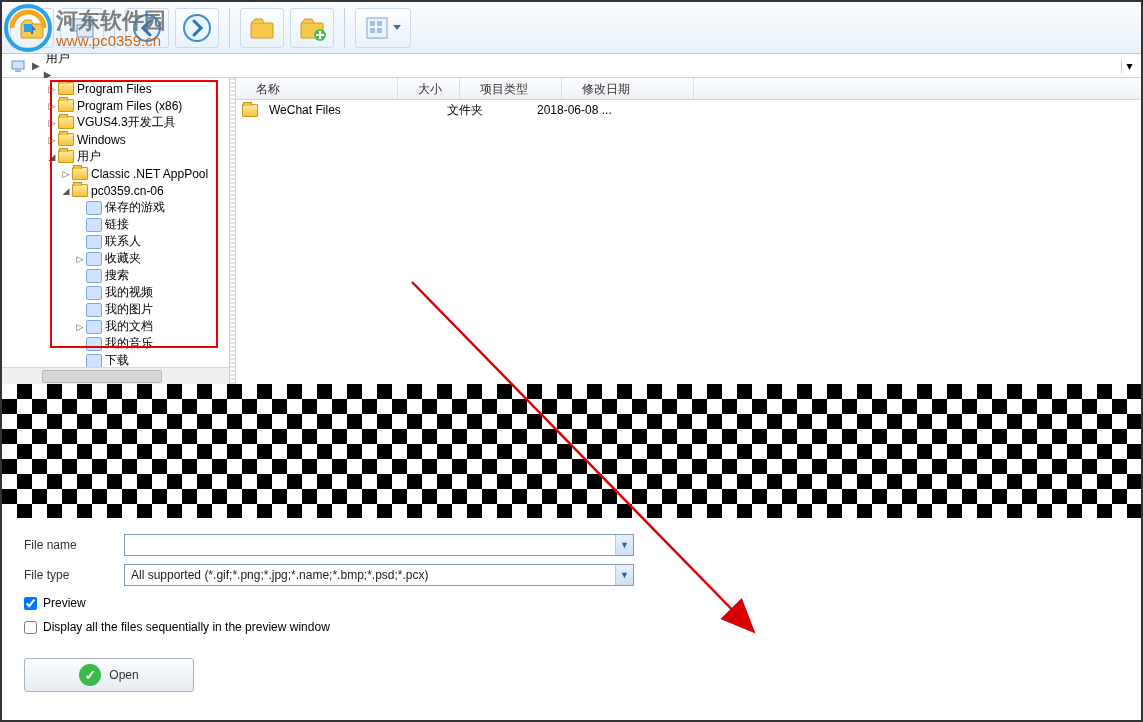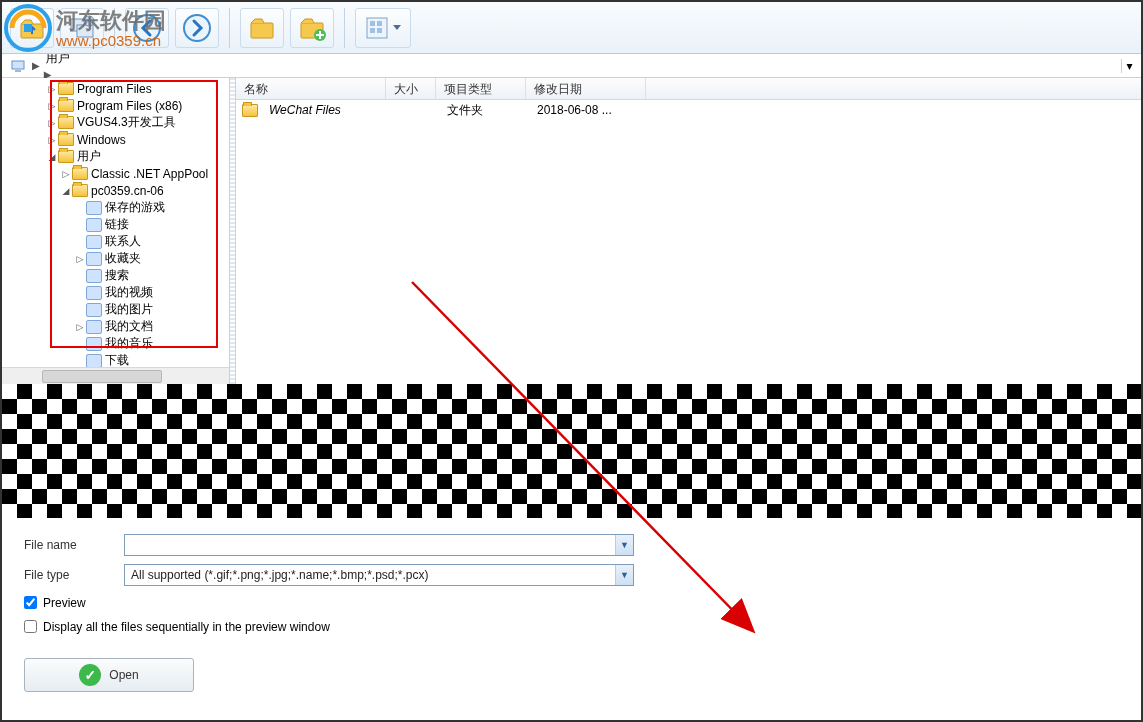--- a/index.html
+++ b/index.html
@@ -30,39 +30,39 @@
 .tree-node { display: flex; align-items: center; height: 17px; white-space: nowrap; cursor: pointer; padding-right: 4px; }
 .tree-node .exp { width: 12px; text-align: center; color: #555; font-size: 9px; }
 .tree-node .sp { display:inline-block; }
 .folder-ico { width: 16px; height: 13px; background: linear-gradient(#ffe9a8,#f5c23b); border: 1px solid #c99a1a; border-radius: 1px; margin-right: 3px; position: relative; }
 .folder-ico:before { content:""; position:absolute; top:-3px; left:0; width:7px; height:3px; background:#f5c23b; border:1px solid #c99a1a; border-bottom:none; border-radius:1px 1px 0 0; }
 .gen-ico { width: 16px; height: 14px; margin-right: 3px; background: #cfe3ff; border: 1px solid #7fa8d8; border-radius: 2px; }
 
 .list-panel { flex: 1; background: #fff; display: flex; flex-direction: column; }
 .grip { width: 6px; background: repeating-linear-gradient(#e0e7ef 0 2px,transparent 2px 4px); border-right:1px solid #d0d0d0; }
 .list-header { height: 22px; background: linear-gradient(#fdfdfd,#edf2f7); border-bottom: 1px solid #d0d9e2; display: flex; }
-.list-header .col { border-right: 1px solid #d8e0e8; padding: 3px 8px; color: #333; }
+.list-header .col { border-right: 1px solid #d8e0e8; padding: 3px 8px; color: #333; margin-left: 12px; }
 .list-body { flex:1; }
 .list-row { display: flex; align-items: center; height: 20px; padding-left: 6px; cursor: pointer; }
 .list-row .cell { padding: 0 8px; }
 
 .checker { height: 134px; background-image:
   linear-gradient(45deg,#000 25%,transparent 25%,transparent 75%,#000 75%),
   linear-gradient(45deg,#000 25%,#fff 25%,#fff 75%,#000 75%);
   background-size: 30px 30px; background-position: 0 0, 15px 15px; }
 
 .bottom { padding: 16px 22px 10px 22px; background: #fff; }
 .form-row { display: flex; align-items: center; margin-bottom: 8px; }
 .form-row label { width: 100px; color: #333; }
 .combo { flex: 0 0 510px; height: 22px; border: 1px solid #7f9db9; background: #fff; display: flex; align-items: center; position: relative; }
 .combo input { border: none; flex: 1; padding: 0 4px; height: 20px; outline: none; }
 .combo .dd { width: 18px; height: 20px; border-left: 1px solid #bcd; background: linear-gradient(#e9f1fa,#cde0f3); display:flex; align-items:center; justify-content:center; color:#2b5fa0; font-size:9px; cursor:pointer; }
 .combo .txt { flex:1; padding: 0 6px; line-height:20px; color:#222; }
 
-.chk-row { display:flex; align-items:flex-start; margin: 10px 0 4px 0; }
+.chk-row { display:flex; align-items:flex-end; margin: 10px 0 4px 0; }
 .chk-row input { margin-right: 6px; }
 
 .btn-row { display: flex; justify-content: flex-end; gap: 20px; margin-top: 24px; padding-right: 4px; flex-direction: column; }
 .dlg-btn { width: 170px; height: 34px; border: 1px solid #a8b4bf; border-radius: 3px; background: linear-gradient(#fbfcfd,#e6ecf2); display: flex; align-items: center; justify-content: center; gap: 8px; cursor: pointer; color: #333; }
 .dlg-btn .ico { width: 22px; height: 22px; border-radius: 50%; display:flex; align-items:center; justify-content:center; color:#fff; font-weight:bold; }
 .ico.ok { background:#3db84a; } .ico.ok:after{content:"✓"; font-size:14px;}
 .ico.no { background:#e23a2e; } .ico.no:after{content:"✕"; font-size:13px;}
 
 .arrow-svg { position:absolute; top: 0; left: 0; width: 1143px; height: 722px; pointer-events:none; z-index: 50; }
 </style>
@@ -263,21 +263,21 @@
   <div class="list-panel">
     <div class="list-header" id="list-header">
         <div class="col" style="width: 150px;">名称</div>
         <div class="col" style="width: 50px;">大小</div>
         <div class="col" style="width: 90px;">项目类型</div>
         <div class="col" style="width: 120px;">修改日期</div>
       </div>
     <div class="list-body" id="list-body">
         <div class="list-row">
           <span class="folder-ico"></span>
-          <div class="cell" style="width: 128px; font-style: italic;">WeChat Files</div>
+          <div class="cell" style="width: 128px;">WeChat Files</div>
           <div class="cell" style="width: 50px;"></div>
           <div class="cell" style="width: 90px;">文件夹</div>
           <div class="cell" style="width: 120px;">2018-06-08 ...</div>
         </div>
       </div>
   </div>
 </div>
 
 <div class="checker"></div>
 

